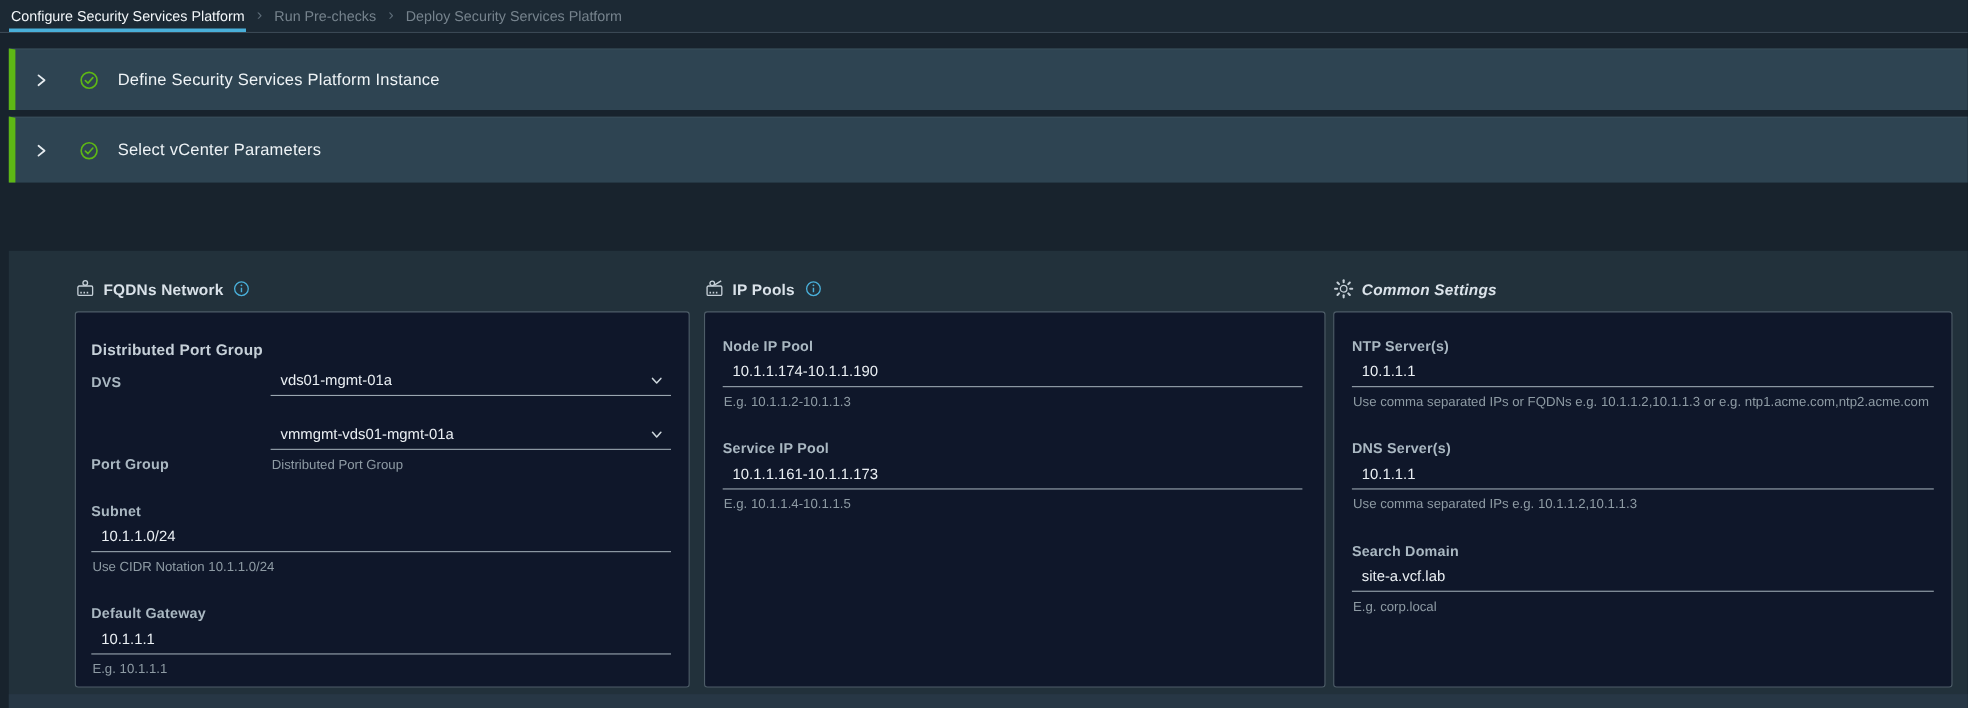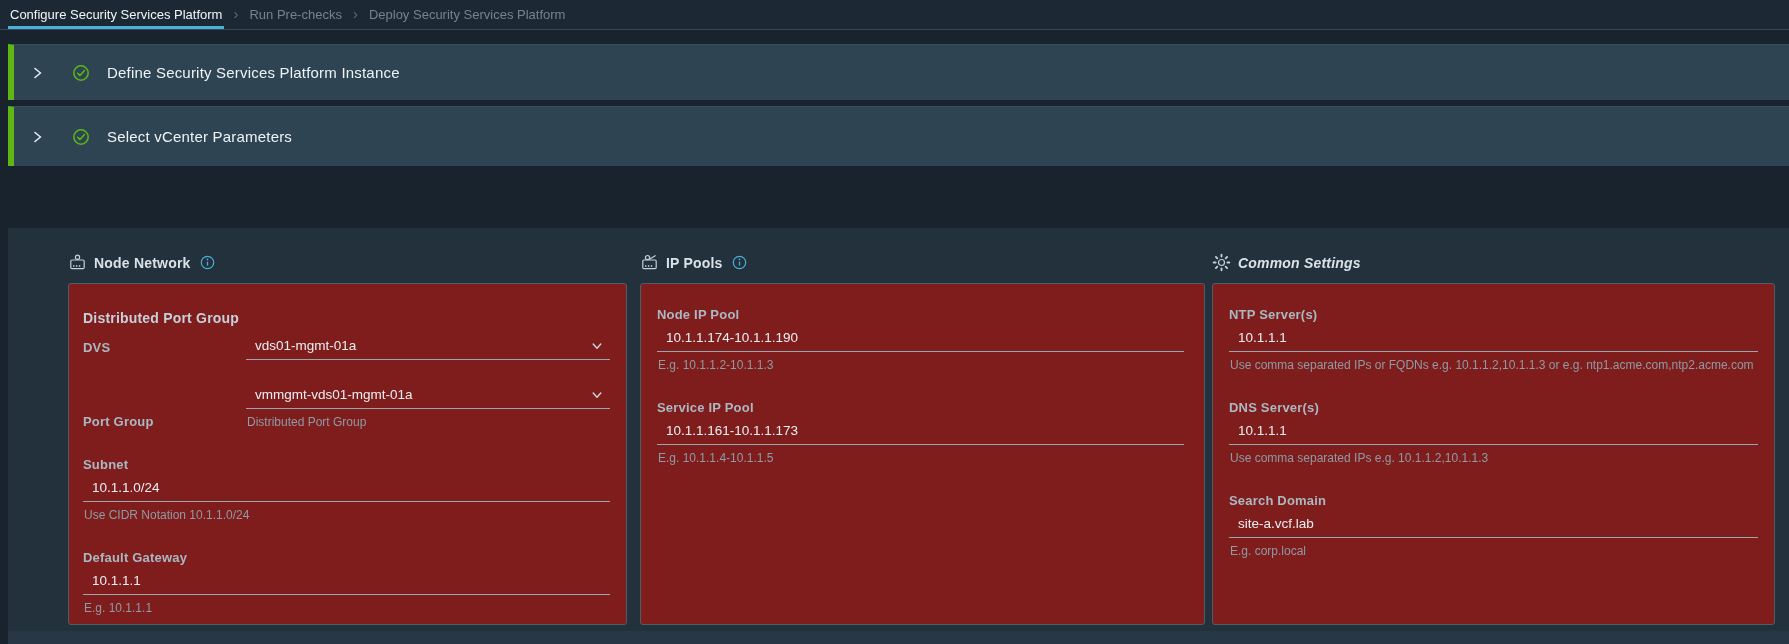--- a/index.html
+++ b/index.html
@@ -48,21 +48,21 @@
   .sec-header { position:absolute; display:flex; align-items:center; }
   .sec-header .sec-icon { display:flex; margin-right:7px; }
   .sec-title { font-size:14px; font-weight:700; color:#dae2e9; letter-spacing:.2px; }
   .info-badge { display:flex; margin-left:9px; }
   .sh-1 { left:60px; top:25px; }
   .sh-2 { left:632px; top:25px; }
   .sh-3 { left:1204px; top:25px;font-style:italic; }
 
   .panel {
     position:absolute; top:55px; height:342px;
-    background:#7f1d1d; border:1px solid #4e5d68; border-radius:3px;
+    background:#0f172a; border:1px solid #4e5d68; border-radius:3px;
   }
   .panel-1 { left:60px;  width:559px; padding:26px 16px 0 14px; }
   .panel-2 { left:632px; width:565px; padding:23px 20px 0 16px; }
   .panel-3 { left:1204px; width:563px; padding:23px 16px 0 16px; }
 
   .group-heading { font-size:14px; font-weight:700; color:#c6d0d8; margin-bottom:12px; letter-spacing:.2px; }
 
   .form-row { display:flex; align-items:flex-start; }
   .form-row + .form-row { margin-top:27px;align-items:flex-end; }
   .row-label { flex:0 0 163px; font-size:13px; font-weight:700; color:#aab8c2; padding-top:2px; letter-spacing:.2px; }
@@ -137,21 +137,21 @@
     <div class="sec-header sh-1">
       <span class="sec-icon">
         <svg width="19" height="19" viewBox="0 0 19 19" fill="none" stroke="#c6d0d8" stroke-width="1.2">
           <circle cx="9.5" cy="4.2" r="2.1"></circle>
           <rect x="2.8" y="7" width="13.4" height="8.6" rx="1.2"></rect>
           <line x1="5" y1="13" x2="6.4" y2="13" stroke-width="1.6"></line>
           <line x1="7.9" y1="13" x2="9.3" y2="13" stroke-width="1.6"></line>
           <line x1="10.8" y1="13" x2="12.2" y2="13" stroke-width="1.6"></line>
         </svg>
       </span>
-      <span class="sec-title">Node Network</span>
+      <span class="sec-title">FQDNs Network</span>
       <span class="info-badge">
         <svg width="15" height="15" viewBox="0 0 15 15">
             <circle cx="7.5" cy="7.5" r="6.2" fill="none" stroke="#49afd9" stroke-width="1.2"></circle>
             <line x1="7.5" y1="6.7" x2="7.5" y2="10.6" stroke="#49afd9" stroke-width="1.3"></line>
             <circle cx="7.5" cy="4.4" r="0.85" fill="#49afd9"></circle>
           </svg>
       </span>
     </div>
 
     <div class="sec-header sh-2">

